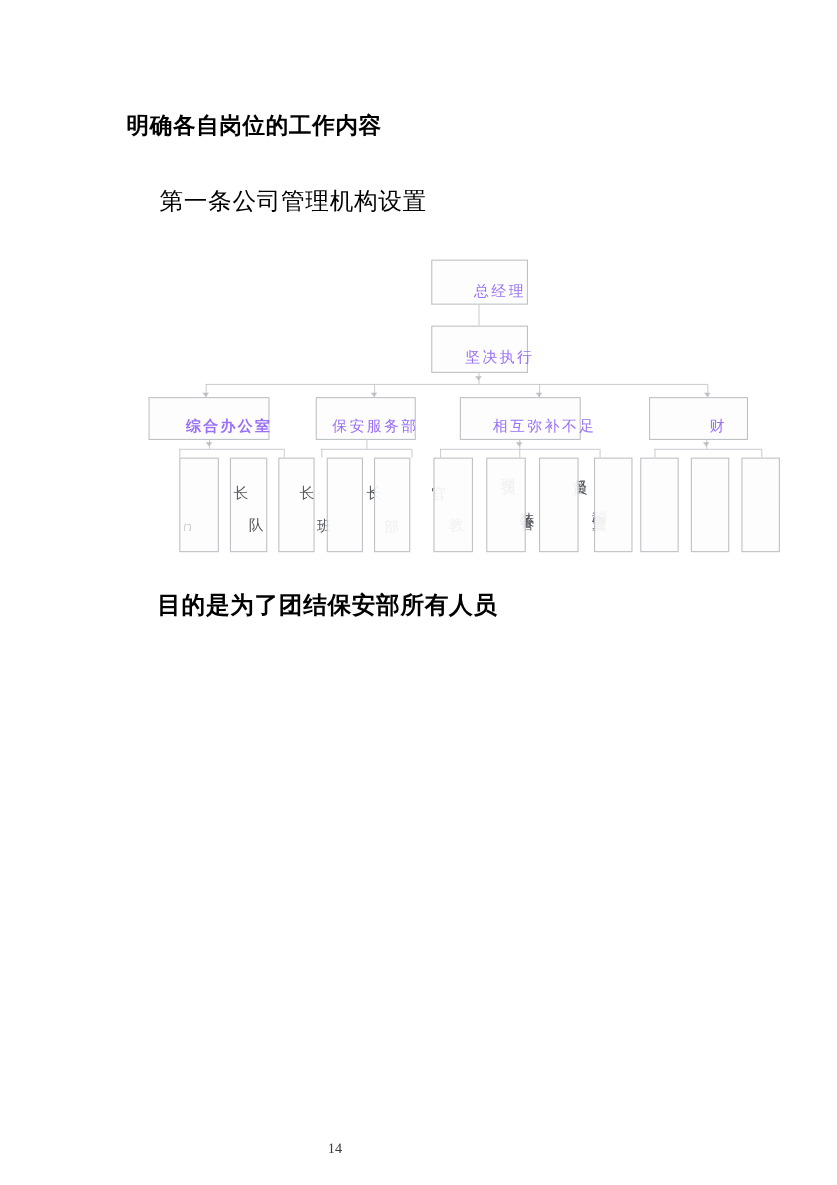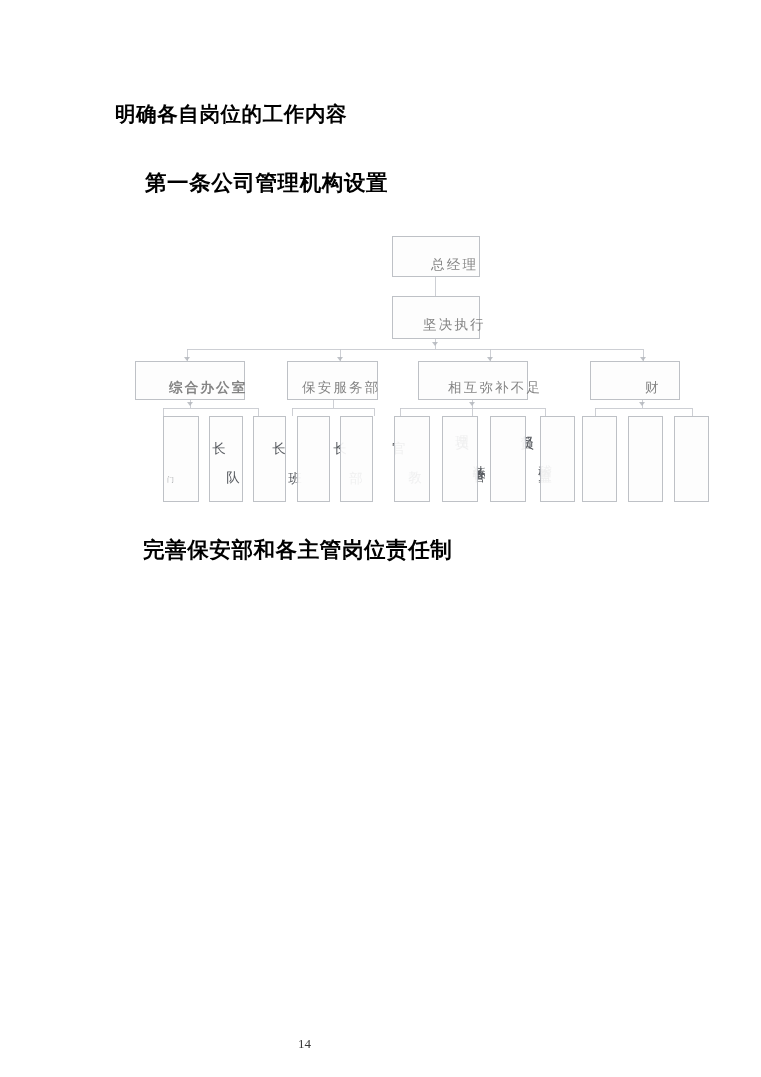--- a/index.html
+++ b/index.html
@@ -30,21 +30,21 @@
     font-size: 20.5px;
     font-weight: bold;
     letter-spacing: 0.6px;
     white-space: nowrap;
   }
   .h-article-1 {
     position: absolute;
     left: 145px;
     top: 168px;
     font-size: 21.5px;
-    font-weight: bold;
+    font-weight: normal;
     letter-spacing: 0.6px;
     white-space: nowrap;
   }
   .h-article-2 {
     position: absolute;
     left: 143px;
     top: 535px;
     font-size: 21.5px;
     font-weight: bold;
     letter-spacing: 0.6px;
@@ -63,21 +63,21 @@
     position: absolute;
     box-sizing: border-box;
     border: 1px solid #b9bcc2;
     background: #fdfdfd;
     opacity: 0.92;
   }
   .ob-lbl {
     position: absolute;
     white-space: nowrap;
     font-size: 13.5px;
-    color: #737373;
+    color: #8b5cf6;
     letter-spacing: 2.2px;
     opacity: 0.88;
   }
   .vlbl {
     position: absolute;
     writing-mode: vertical-rl;
     text-orientation: upright;
     white-space: nowrap;
     font-size: 13.5px;
     color: #40444a;
@@ -225,18 +225,18 @@
     <div class="ob" style="left:390px; top:184px; width:35px; height:86px;"></div>
 
     <div class="ob" style="left:432px; top:184px; width:35px; height:86px;"></div>
 
     <div class="ob" style="left:478px; top:184px; width:35px; height:86px;"></div>
 
     <div class="ob" style="left:524px; top:184px; width:35px; height:86px;"></div>
 
   </div>
 
-  <div class="h-article-2">完善保安部和各主管岗位责任制</div>
+  <div class="h-article-2">目的是为了团结保安部所有人员</div>
 
 
   <div class="page-number">14</div>
 
 </div>
 
 </body></html>

